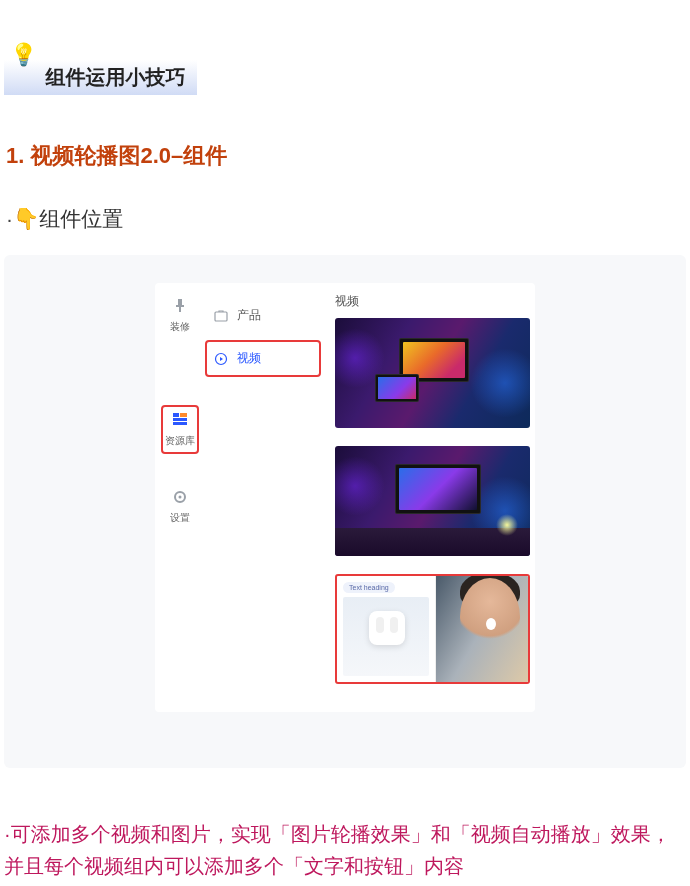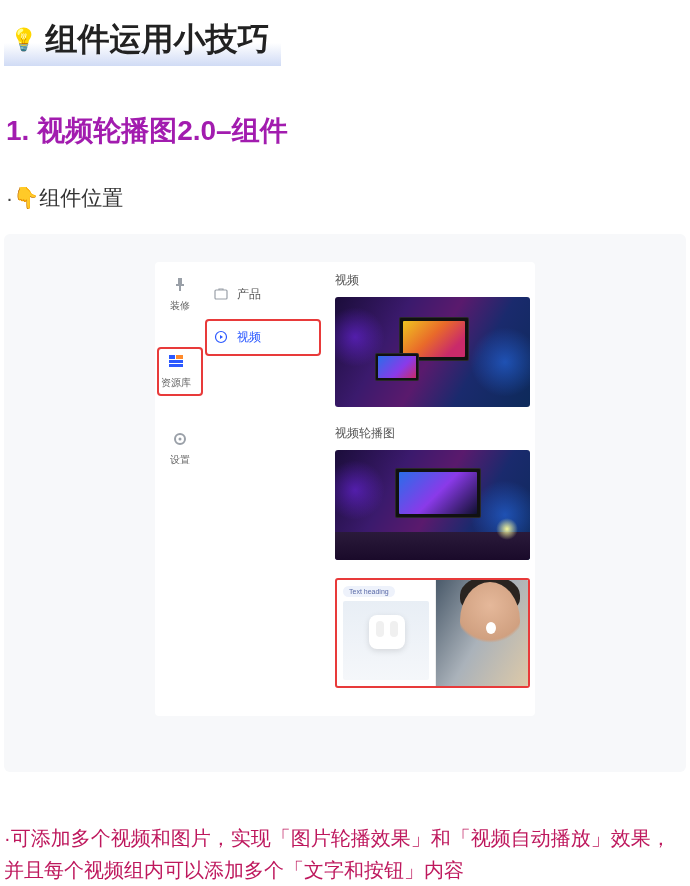--- a/index.html
+++ b/index.html
@@ -13,29 +13,30 @@
     .page-title-wrap {
       display: inline-flex;
       align-items: center;
       gap: 8px;
       background: linear-gradient(180deg, #fff 60%, #d0dbf5 100%);
       padding: 10px 12px 4px 6px;
       margin: 8px 0 0 4px;
     }
     .page-title-wrap .emoji { font-size: 22px; }
     .page-title {
-      font-size: 32px;
+      font-size: 20px;
       font-weight: 700;
       color: #222;
+      margin-top: 46px;
     }
     .section-heading {
-      font-size: 28px;
+      font-size: 22px;
       font-weight: 700;
       margin: 46px 12px 0 6px;
-      color: #a21caf;
+      color: #c2410c;
     }
     .subline {
       font-size: 21px;
       margin: 34px 0 16px 6px;
       color: #333;
     }
     .subline .dot { color: #444; }
     .figure {
       margin: 22px 4px 0 4px;
       background: #f7f8fa;
@@ -60,37 +61,38 @@
       display: flex;
       flex-direction: column;
       align-items: center;
       gap: 5px;
       padding: 6px 2px 6px 2px;
       margin-bottom: 28px;
       border-radius: 4px;
     }
     .rail-item.active {
       border: 2.5px solid #e83a3a;
-      padding: 4px 10px 4px 2px;
+      padding: 4px 2px 4px 2px;
+      margin-top: 37px;
     }
     .rail-icon {
       width: 18px; height: 18px;
       display: flex; align-items: center; justify-content: center;
     }
     .rail-label {
       font-size: 10px;
       color: #666;
     }
     .catlist {
       width: 120px;
       padding: 8px 4px 8px 0;
     }
     .cat-item {
       display: flex;
-      align-items: flex-start;
+      align-items: center;
       gap: 8px;
       padding: 10px 8px;
       margin: 6px 0;
       border-radius: 4px;
     }
     .cat-item .icon {
       width: 16px; height: 16px;
       display: flex; align-items: center; justify-content: center;
       color: #9aa0a8;
     }
@@ -284,21 +286,20 @@
 
     <div class="preview">
       <div class="pv-title">视频</div>
       <div class="pv-card monitor-scene">
         <div class="glow-left"></div>
           <div class="glow-right"></div>
         <div class="monitor monitor1"></div>
         <div class="monitor monitor2"></div>
       </div>
 
-      <div class="pv-title">视频轮播图</div>
       <div class="pv-card monitor-scene scene2">
         <div class="glow-left"></div>
           <div class="glow-right"></div>
         <div class="monitor monitor1"></div>
         <div class="desk"></div>
         <div class="lampglow"></div>
       </div>
       <div class="pv-card card3">
         <div class="card3-left">
           <span class="text-heading-pill">Text heading</span>

